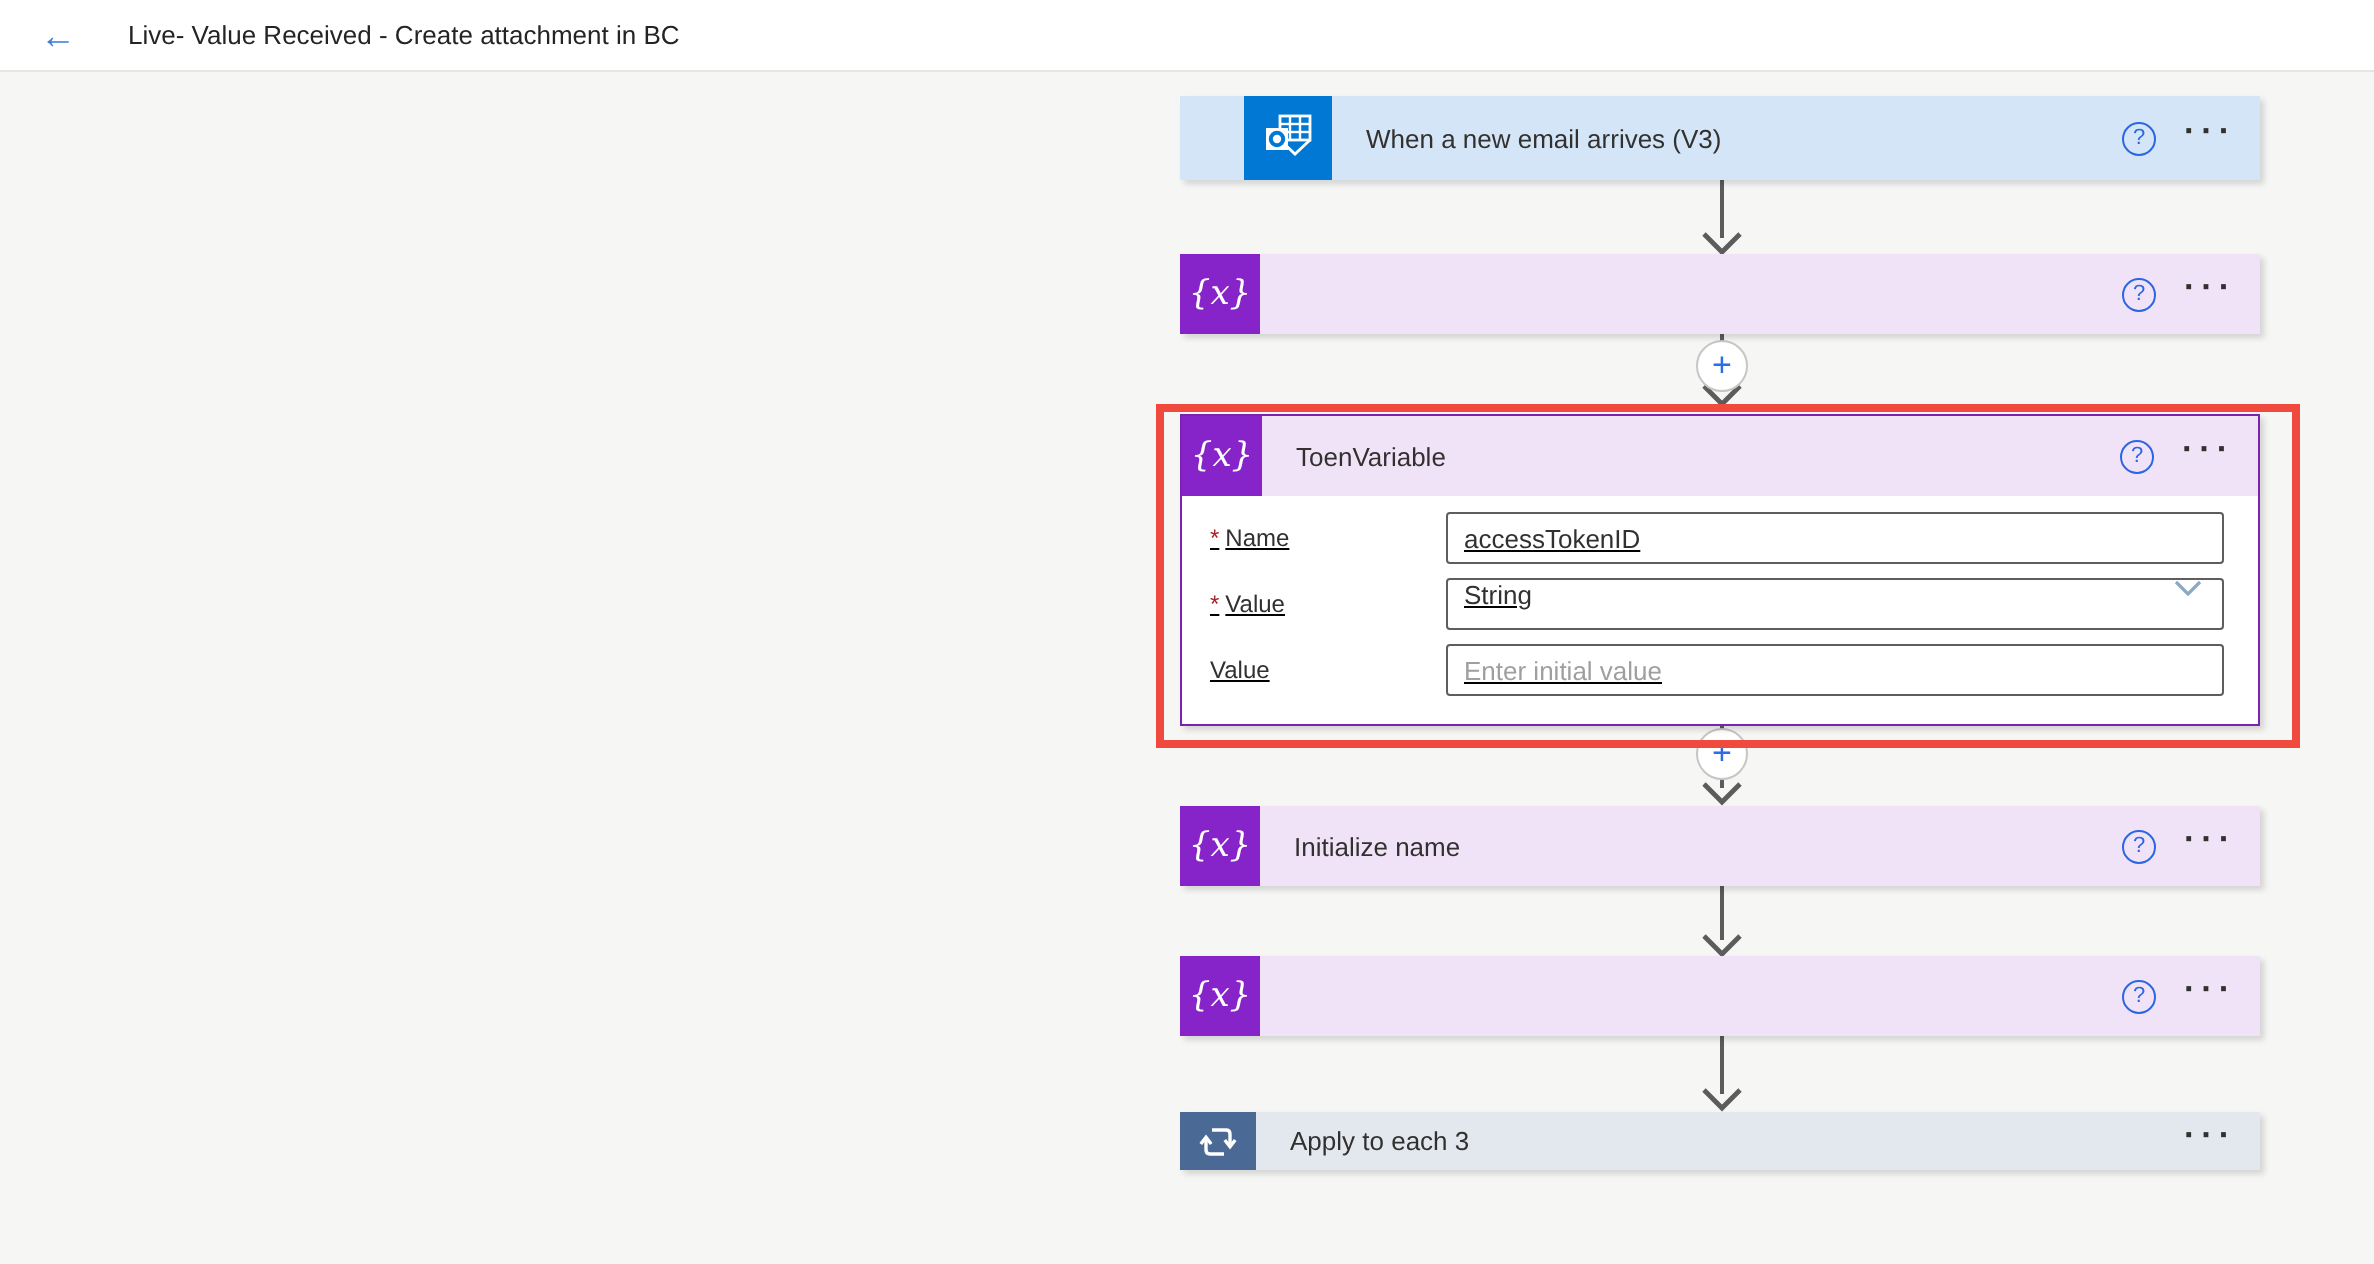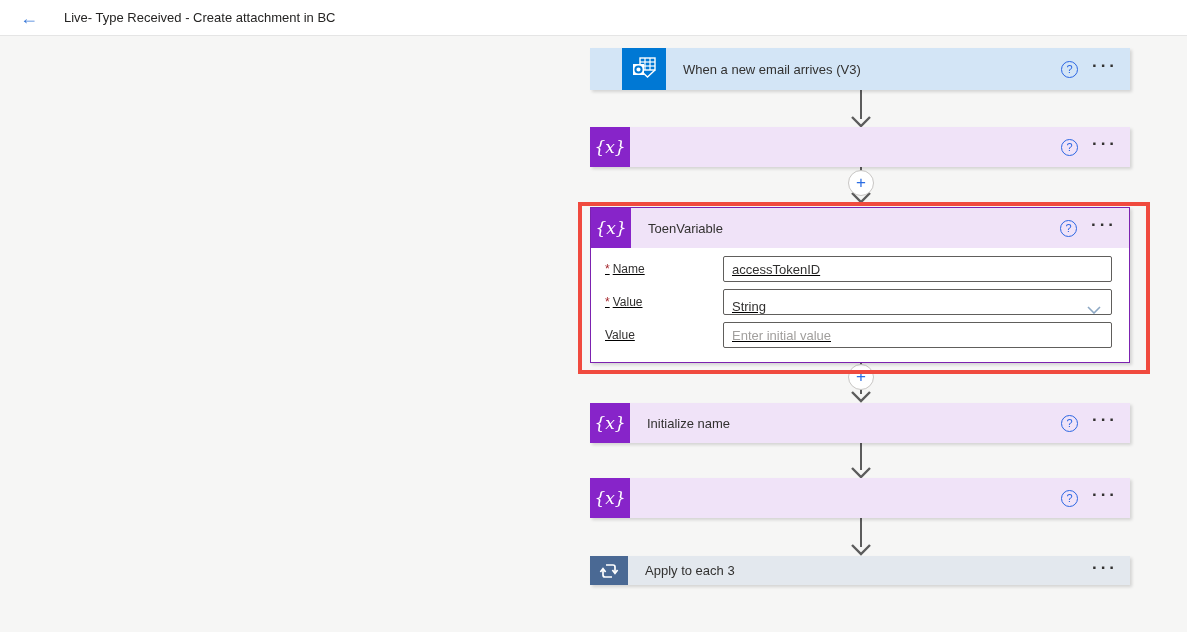--- a/index.html
+++ b/index.html
@@ -40,39 +40,39 @@
   .expheader { height:40px; background:#f0e3f8; display:flex; align-items:center; position:relative; cursor:pointer;}
   .expheader .cicon { width:40px; height:40px; background:#8724c9; display:flex; align-items:center; justify-content:center;}
   .expheader .clabel { margin-left:17px; font-size:13px; color:#323130; flex:1;}
   .expbody { padding:8px 17px 0 14px;text-decoration:underline; }
   .frow { display:flex; align-items:center; margin-bottom:7px; }
   .flabel { width:118px; font-size:12px; color:#323130; flex:0 0 auto;}
   .req { color:#a4262c; margin-right:3px; font-size:12px; }
   .fctl { flex:1; height:26px; border:1px solid #605e5c; border-radius:2px; background:#fff;
     font-size:13px; color:#323130; padding:0 8px; font-family:"Liberation Sans", sans-serif;}
   input.fctl::placeholder { color:#a19f9d; }
-  .dropdown { display:flex; align-items:flex-end; justify-content:space-between; cursor:pointer; padding-right:10px;}
+  .dropdown { display:flex; align-items:flex-start; justify-content:space-between; cursor:pointer; padding-right:10px;}
   .dropdown .dval { font-size:13px; color:#323130; }
 
   
   .conn { position:absolute; left:849px; z-index:2; }
   .pluscircle { position:absolute; left:-1px; width:26px; height:26px; border-radius:50%;
     background:#ffffff; border:1px solid #c8c6c4; color:#2b6de3; font-size:17px;
     display:flex; align-items:center; justify-content:center; cursor:pointer; z-index:3;}
 
   
   .highlight { position:absolute; left:578px; top:202px; width:572px; height:172px;
     border:4px solid #f04a3e; z-index:6; pointer-events:none; }
 </style>
 </head>
 <body>
 
 <div class="topbar">
   <span class="back">←</span>
-  <span class="flowtitle">Live- Type Received - Create attachment in BC</span>
+  <span class="flowtitle">Live- Value Received - Create attachment in BC</span>
 </div>
 
 <div class="card email-card">
   <div class="cicon">
     <svg width="28" height="28" viewBox="0 0 28 28">
       <rect x="10" y="3" width="15" height="12" fill="none" stroke="#fff" stroke-width="1.4"></rect>
       <line x1="15" y1="3" x2="15" y2="15" stroke="#fff" stroke-width="1.2"></line>
       <line x1="20" y1="3" x2="20" y2="15" stroke="#fff" stroke-width="1.2"></line>
       <line x1="10" y1="7" x2="25" y2="7" stroke="#fff" stroke-width="1.2"></line>
       <line x1="10" y1="11" x2="25" y2="11" stroke="#fff" stroke-width="1.2"></line>

